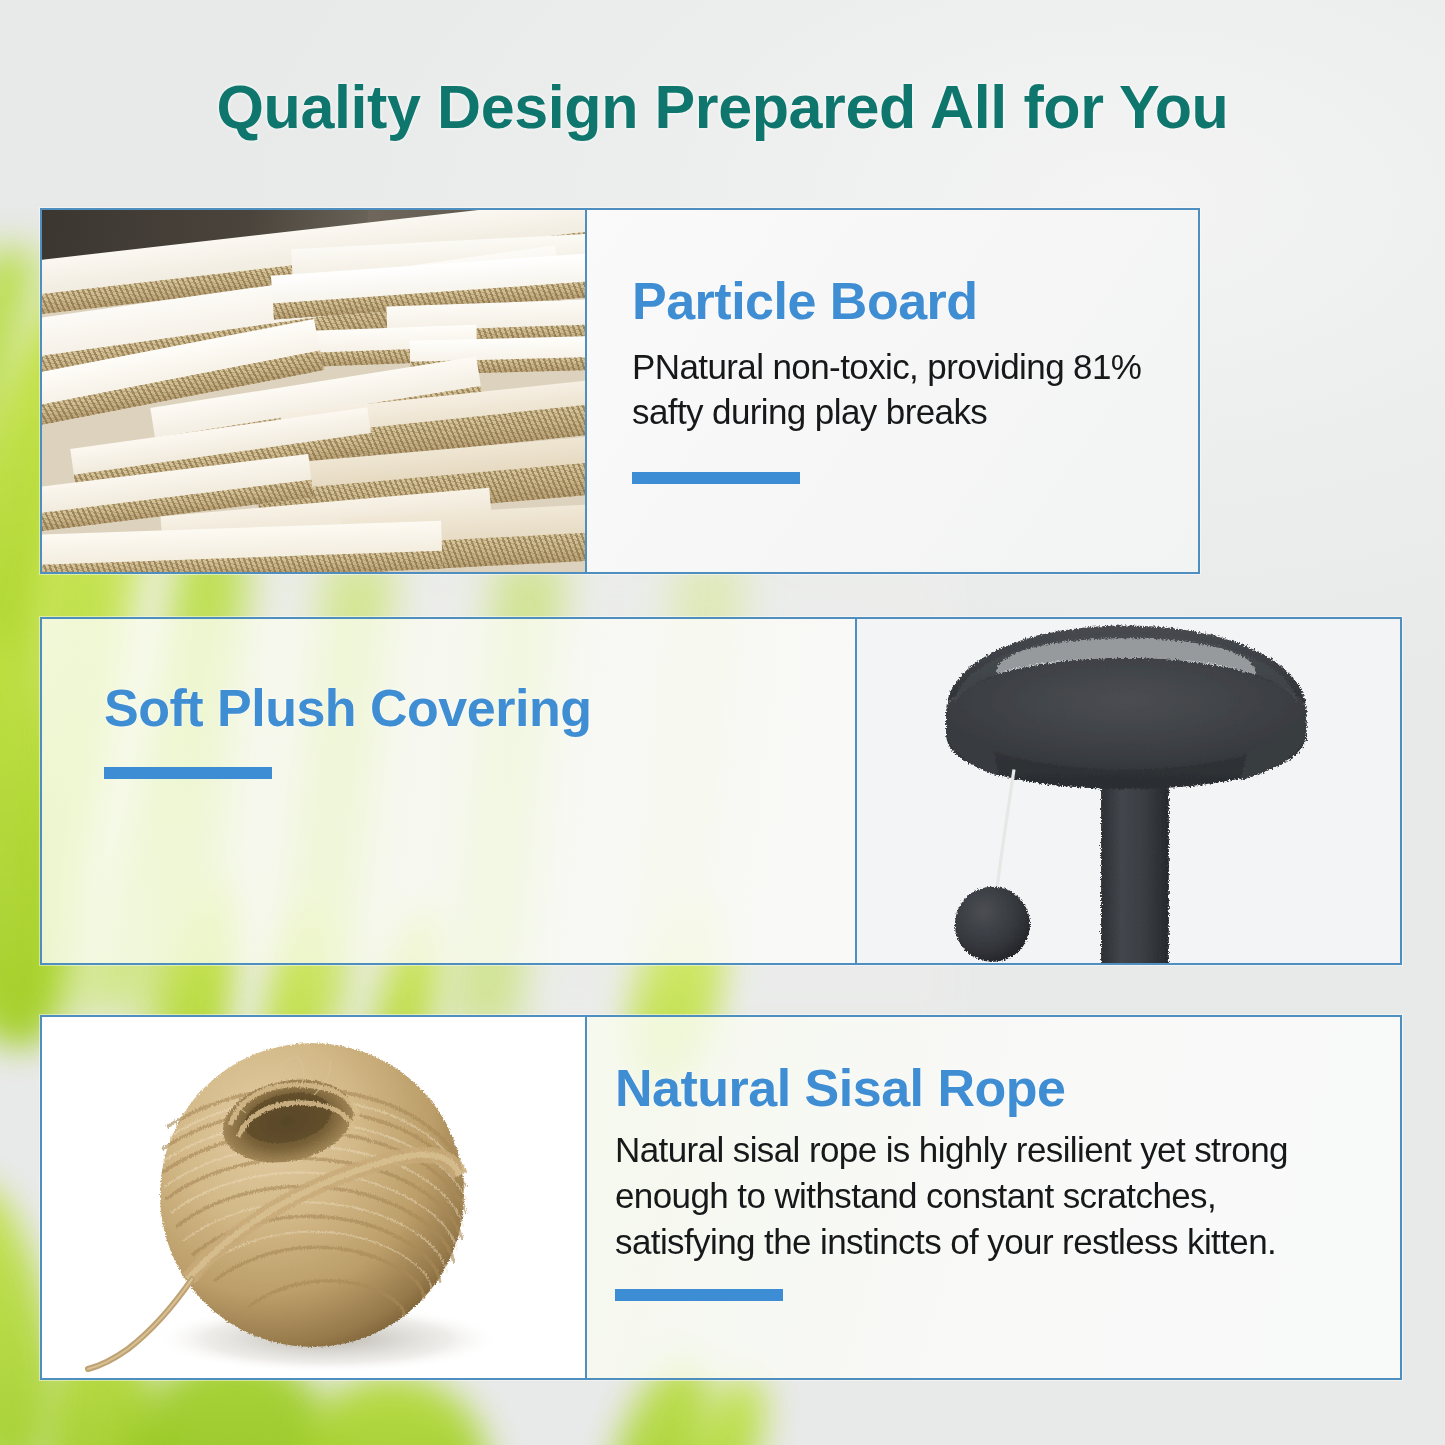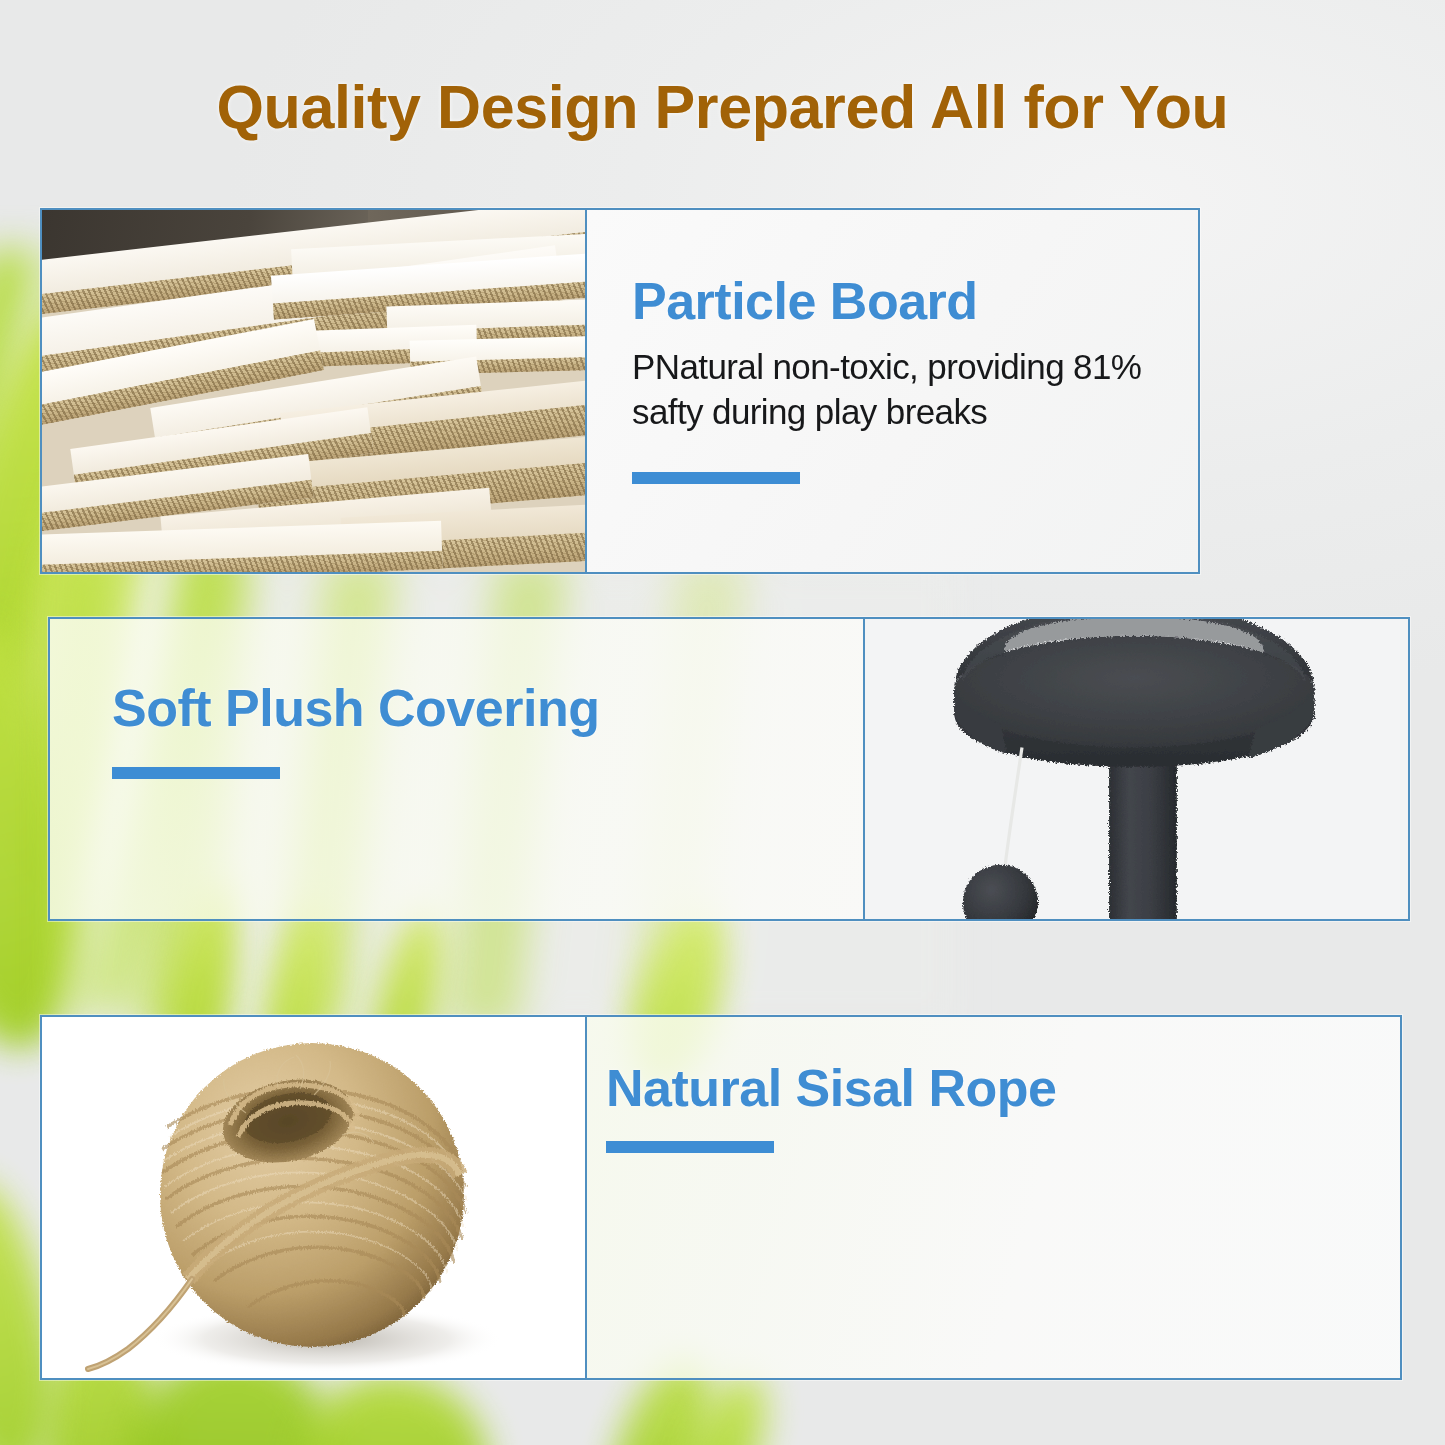--- a/index.html
+++ b/index.html
@@ -29,21 +29,21 @@
   .leaf-sheet { position:absolute; filter:blur(19px); }
 
   
   #title {
     position:absolute; left:0; top:72px; width:100%;
     text-align:center; z-index:5;
     font-family:"Liberation Sans", sans-serif;
     font-weight:bold;
     font-size:61px;
     letter-spacing:-0.4px;
-    color:#a16207;
+    color:#0f766e;
     text-shadow:0 0 4px rgba(255,255,255,.85);
   }
 
   
   .card {
     position:absolute; z-index:4;
     border:2px solid #4f8fc0;
     display:flex;
     box-shadow:0 0 0 1px rgba(255,255,255,.45);
   }
@@ -74,38 +74,38 @@
   #card1 .pane-txt {
     flex:1;
     background:linear-gradient(125deg,#fafafa 0%,#f6f6f6 55%,#f2f3f3 100%);
     padding:62px 0 0 45px;
   }
   #card1 .heading { font-size:52px; line-height:58px; }
   #card1 .body { font-size:35px; line-height:45px; margin-top:14px; }
   #card1 .accent { width:168px; margin-top:38px; }
 
   
-  #card2 { left:48px; top:617px; width:1362px; height:304px; }
+  #card2 { left:40px; top:617px; width:1362px; height:348px; }
   #card2 .pane-txt {
     width:813px;
     background:linear-gradient(100deg, rgba(252,253,246,.82) 0%, rgba(250,252,240,.72) 35%, rgba(250,251,246,.86) 70%, rgba(250,250,248,.93) 100%);
     padding:60px 0 0 62px;
   }
   #card2 .heading { font-size:52px; line-height:58px; }
   #card2 .body { font-size:35px; line-height:46px; margin-top:12px; }
   #card2 .accent { width:168px; margin-top:30px; }
   #card2 .pane-img { flex:1; background:#f2f3f4; }
 
   
   #card3 { left:40px; top:1015px; width:1362px; height:365px; }
   #card3 .pane-img { width:543px; background:#ffffff; }
   #card3 .pane-txt {
     flex:1;
     background:linear-gradient(105deg, rgba(248,251,238,.88) 0%, rgba(250,252,244,.80) 22%, rgba(250,250,249,.94) 55%, rgba(249,250,250,.97) 100%);
-    padding:42px 0 0 19px;
+    padding:42px 0 0 28px;
   }
   #card3 .heading { font-size:52px; line-height:58px; }
   #card3 .body { font-size:35px; line-height:46px; margin-top:10px; }
   #card3 .accent { width:168px; margin-top:24px; }
 
   
 
   
   .pb-wrap { position:absolute; inset:0; background:#ddd2bd; }
   .pb-dark {
@@ -447,15 +447,16 @@
           <path d="M300,118 C314,112 326,116 332,126"></path>
         </g>
       </svg>
     </div>
   </div>
 
   <div class="divider"></div>
 
   <div class="pane-txt">
     <div class="heading">Natural Sisal Rope</div>
+    <div class="body" style="max-width:740px;">Natural sisal rope is highly resilient yet strong enough to withstand constant scratches, satisfying the instincts of your restless kitten.</div>
     <div class="accent"></div>
   </div>
 </div>
 
 </body></html>

